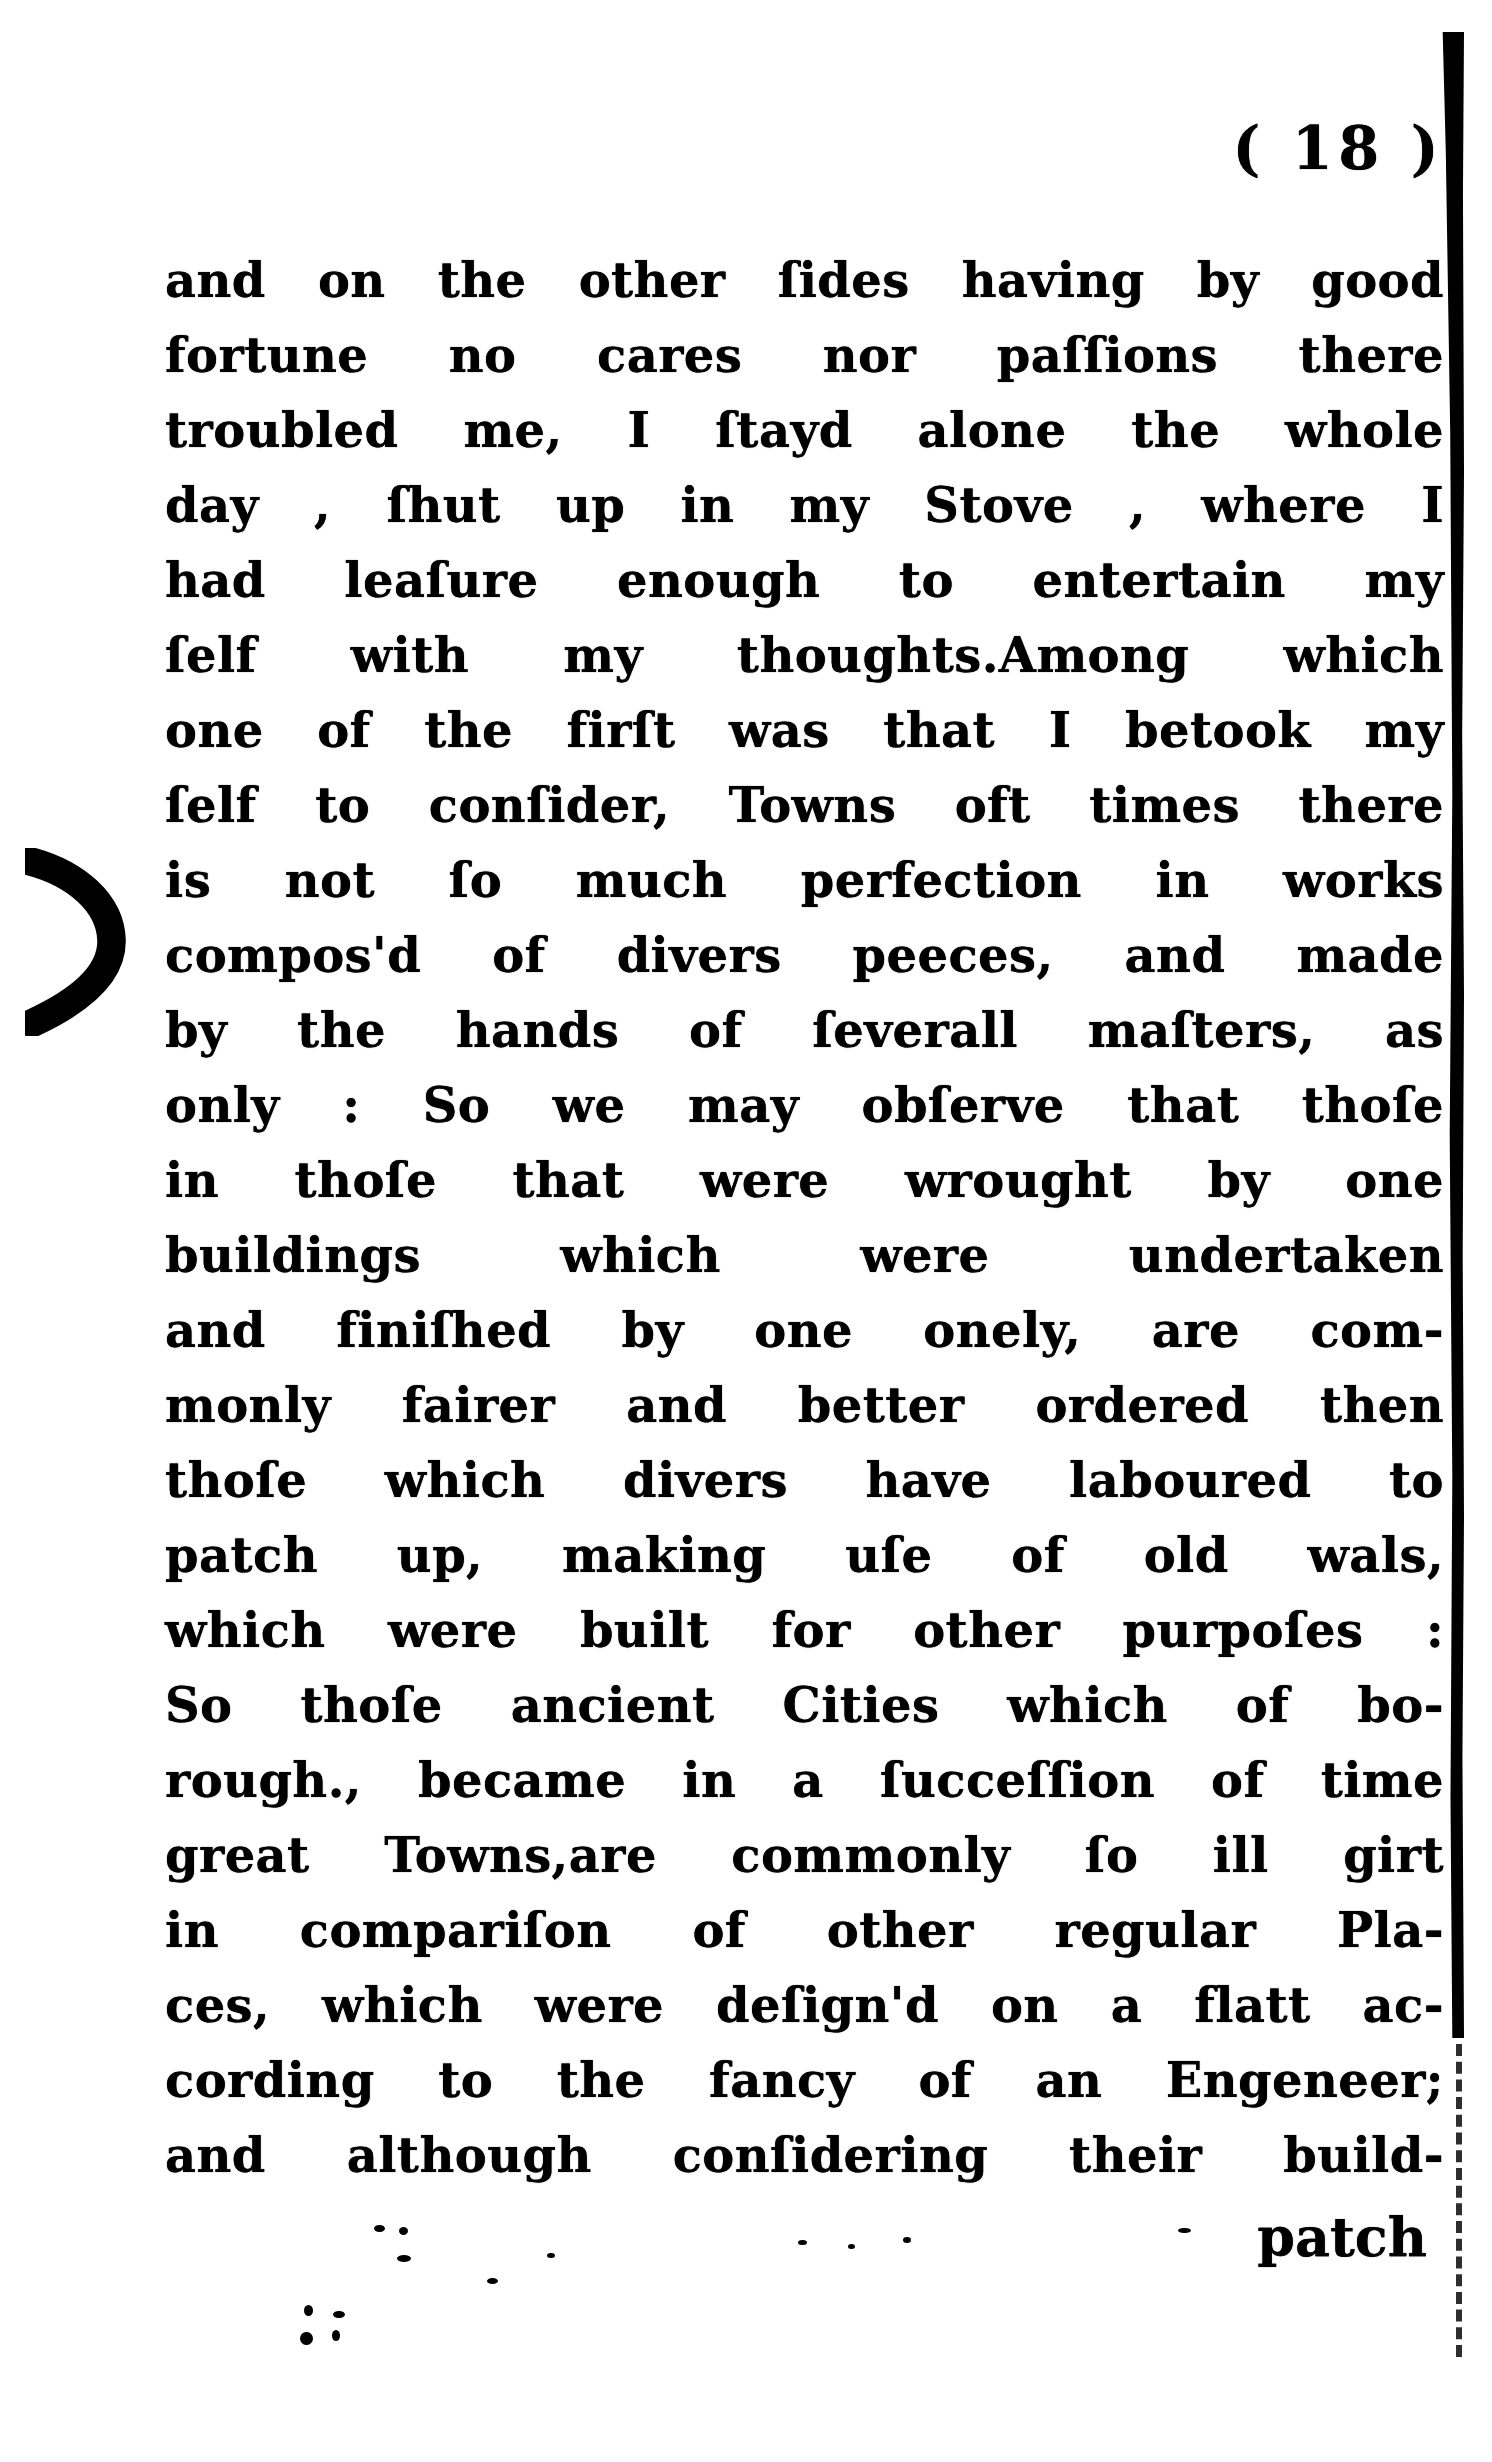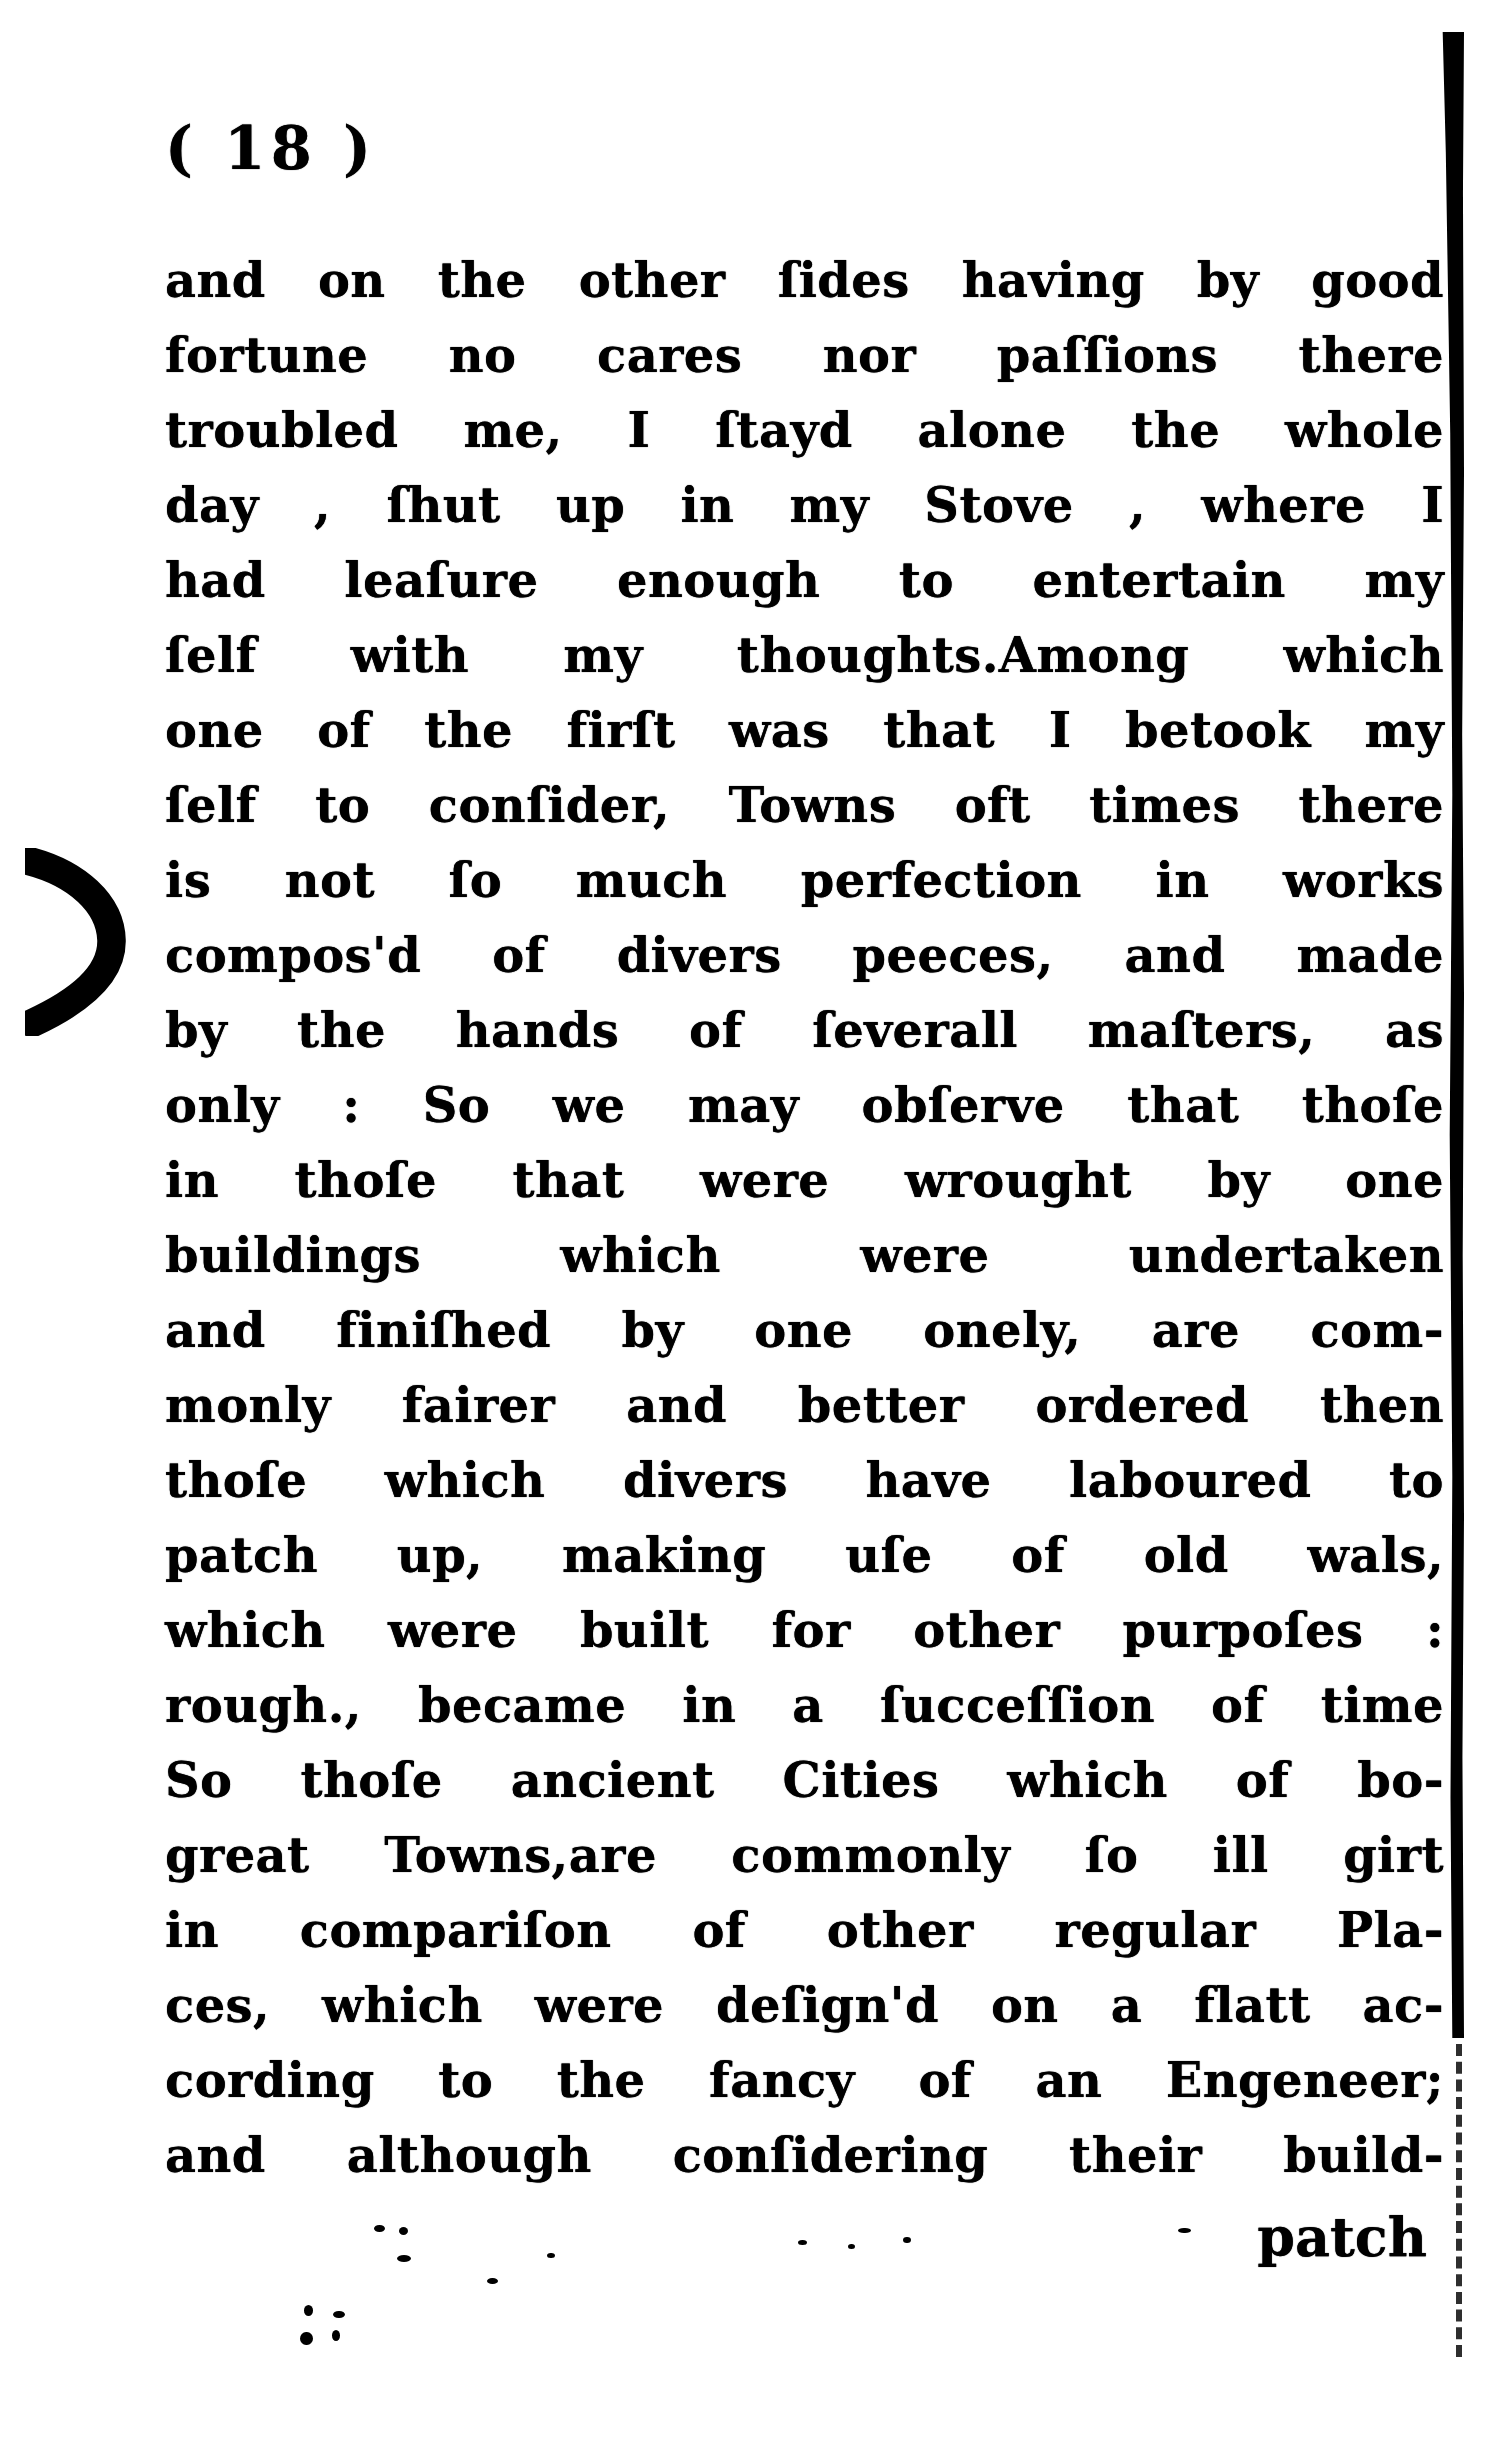--- a/index.html
+++ b/index.html
@@ -14,21 +14,21 @@
     background: #ffffff;
     overflow: hidden;
     font-family: "DejaVu Serif", "Liberation Serif", serif;
     color: #000;
   }
   .page-number {
     position: absolute;
     left: 165px;
     top: 114px;
     width: 1279px;
-    text-align: left;
+    text-align: right;
     font-size: 59px;
     font-weight: 700;
     letter-spacing: 5.4px;
     text-shadow: 0 0 0.9px #000;
   }
   .text-block {
     position: absolute;
     left: 165px;
     top: 243px;
     width: 1279px;
@@ -108,22 +108,22 @@
       <div class="line" style="">compos'd of divers peeces, and made</div>
       <div class="line" style="">by the hands of ſeverall maſters, as</div>
       <div class="line" style="">only : So we may obſerve that thoſe</div>
       <div class="line" style="">in thoſe that were wrought by one</div>
       <div class="line" style="">buildings which were undertaken</div>
       <div class="line" style="">and finiſhed by one onely, are com-</div>
       <div class="line" style="">monly fairer and better ordered then</div>
       <div class="line" style="">thoſe which divers have laboured to</div>
       <div class="line" style="">patch up, making uſe of old wals,</div>
       <div class="line" style="">which were built for other purpoſes :</div>
+      <div class="line" style="">So thoſe ancient Cities which of bo-</div>
       <div class="line" style="">rough., became in a ſucceſſion of time</div>
-      <div class="line" style="">So thoſe ancient Cities which of bo-</div>
       <div class="line" style="">great Towns,are commonly ſo ill girt</div>
       <div class="line" style="">in compariſon of other regular Pla-</div>
       <div class="line" style="">ces, which were deſign'd on a flatt ac-</div>
       <div class="line" style="">cording to the fancy of an Engeneer;</div>
       <div class="line" style="">and although conſidering their build-</div>
     </div>
 
   <div class="catchword">patch</div>
 
   <svg class="margin-blot" viewBox="0 0 120 210">

